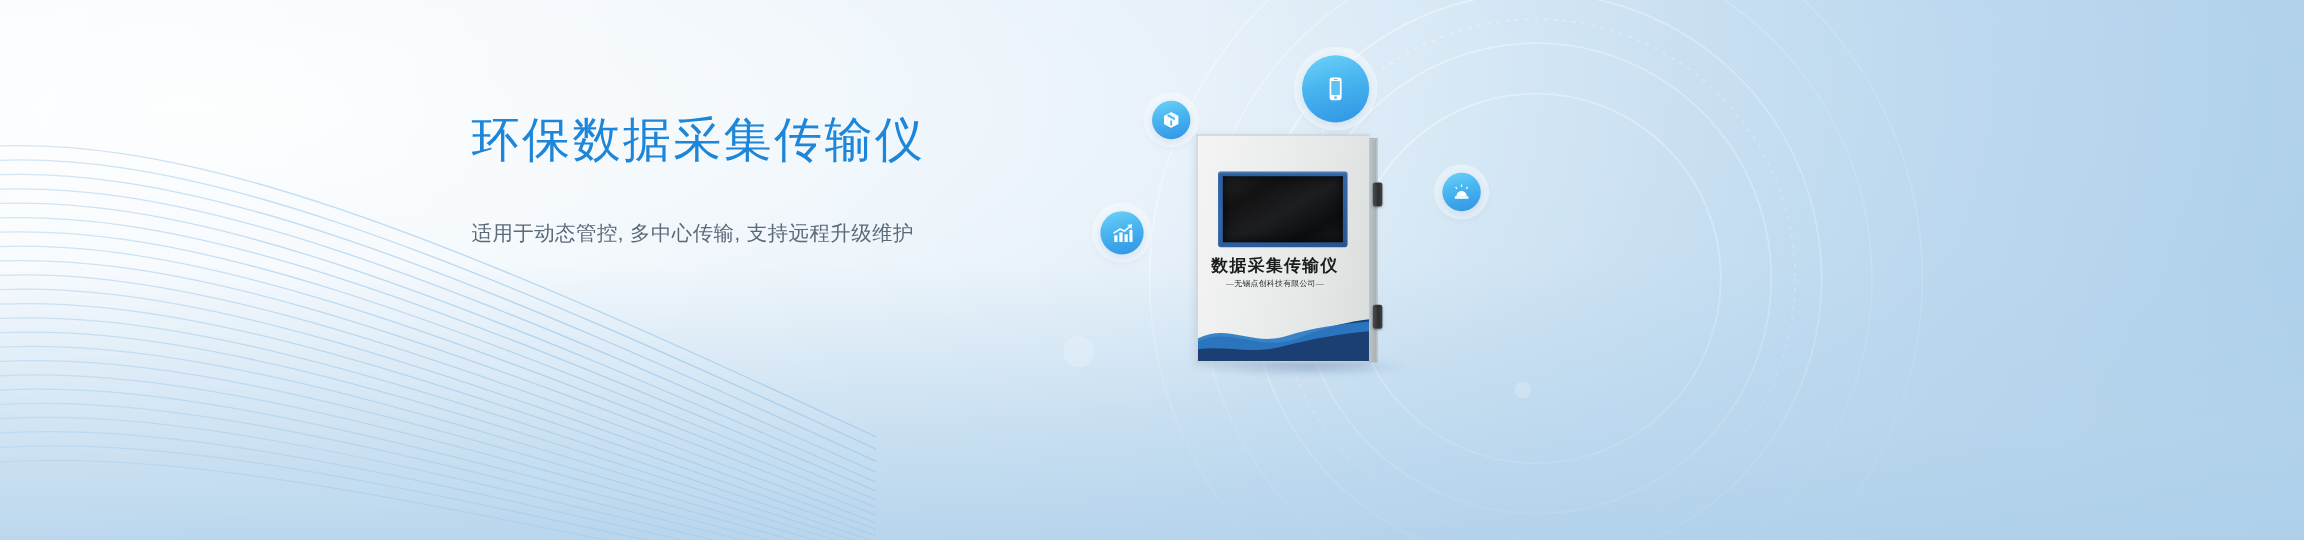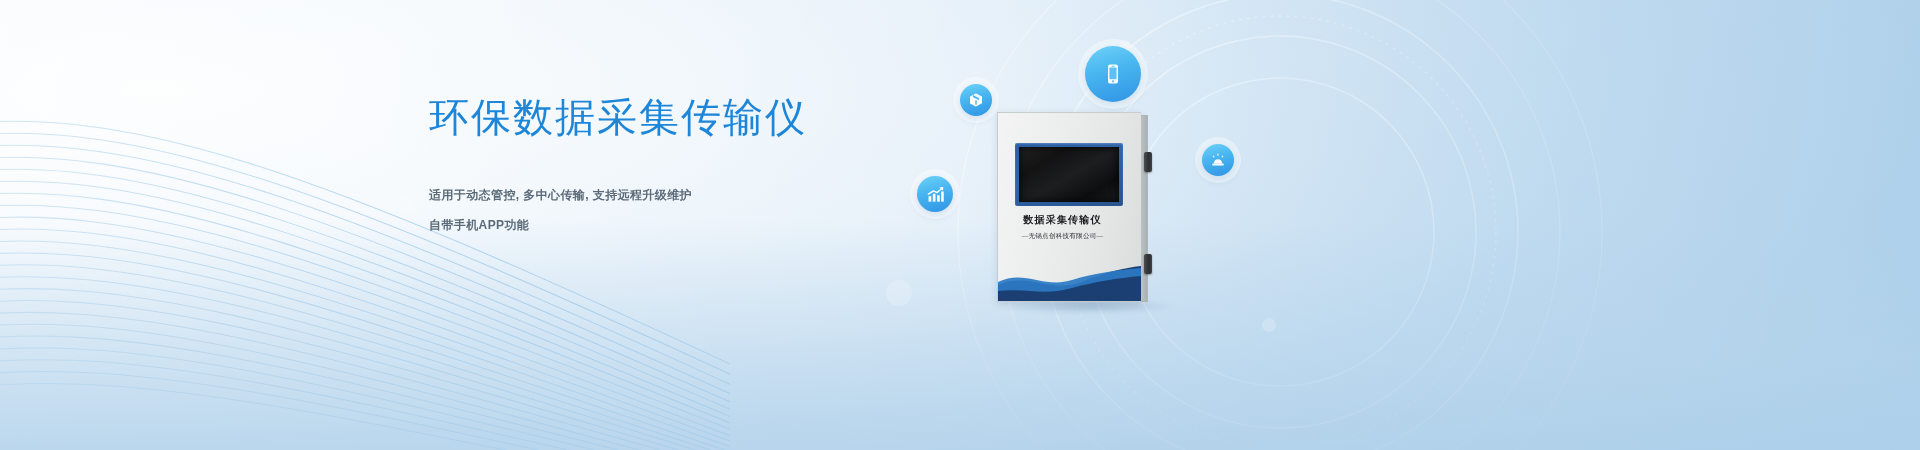--- a/index.html
+++ b/index.html
@@ -32,29 +32,29 @@
   .wave-fan svg{display:block;width:100%;height:100%;}
 
   
   .arcs{position:absolute;right:300px;top:-120px;width:760px;height:700px;pointer-events:none;}
   .arcs svg{display:block;width:100%;height:100%;}
 
   
   .bokeh{position:absolute;border-radius:50%;background:rgba(255,255,255,0.45);pointer-events:none;}
 
   
-  .copy{position:absolute;left:393px;top:92px;width:620px;margin-left:36px;}
+  .copy{position:absolute;left:393px;top:92px;width:620px;}
   .headline{
     font-size:40px;line-height:1.25;letter-spacing:2px;
     color:#1e86d8;font-weight:400;margin:0 0 38px 0;white-space:nowrap;
   }
   .sub-list{margin:0;padding:0;list-style:none;}
   .sub-list li{
-    font-size:12px;line-height:30px;letter-spacing:0.4px;
-    color:#5a6a78;font-weight:700;white-space:nowrap;
+    font-size:17px;line-height:30px;letter-spacing:0.4px;
+    color:#5a6a78;font-weight:400;white-space:nowrap;
   }
 
   
   .device-wrap{position:absolute;left:997px;top:112px;width:190px;height:200px;}
   .device-shadow{
     position:absolute;left:8px;top:186px;width:168px;height:16px;border-radius:50%;
     background:radial-gradient(ellipse at center, rgba(90,125,160,0.33) 0%, rgba(120,155,185,0.10) 58%, rgba(255,255,255,0) 75%);
     filter:blur(2px);
   }
   .device{
@@ -84,21 +84,21 @@
     box-shadow:inset 0 1px 2px rgba(255,255,255,0.25);
   }
   .screen{
     width:100%;height:100%;
     background:linear-gradient(150deg,#232324 0%,#131314 26%,#1d1e20 52%,#0d0e0f 78%,#1a1b1c 100%);
     box-shadow:inset 0 0 9px rgba(0,0,0,0.85);
   }
   .device-title{
     position:absolute;left:0;right:14px;top:100px;text-align:center;
     font-family:Liberation Serif, serif;
-    font-weight:bold;font-size:10px;letter-spacing:1.2px;color:#1a1c1e;
+    font-weight:bold;font-size:14px;letter-spacing:1.2px;color:#1a1c1e;
   }
   .device-sub{
     position:absolute;left:0;right:14px;top:119px;text-align:center;
     font-family:"Liberation Serif","DejaVu Serif",serif;
     font-size:6.6px;letter-spacing:0.2px;color:#2a2d30;
   }
   .device-base{position:absolute;left:0;bottom:0;width:143px;height:46px;overflow:hidden;}
   .device-base svg{display:block;width:100%;height:100%;}
 
   
@@ -171,21 +171,20 @@
 
   <div class="bokeh" style="left:886px;top:280px;width:26px;height:26px;opacity:.45;"></div>
   <div class="bokeh" style="left:1120px;top:40px;width:10px;height:10px;opacity:.6;"></div>
   <div class="bokeh" style="left:1262px;top:318px;width:14px;height:14px;opacity:.45;"></div>
   <div class="bokeh" style="left:398px;top:196px;width:16px;height:16px;opacity:.40;"></div>
 
   <div class="copy">
     <h1 class="headline">环保数据采集传输仪</h1>
     <ul class="sub-list">
       <li>适用于动态管控, 多中心传输, 支持远程升级维护</li>
-      <li>自带手机APP功能</li>
     </ul>
   </div>
 
   <div class="device-wrap">
     <div class="device-shadow"></div>
     <div class="device-side"></div>
     <div class="latch top"></div>
     <div class="latch bottom"></div>
     <div class="device">
       <div class="screen-bezel">

